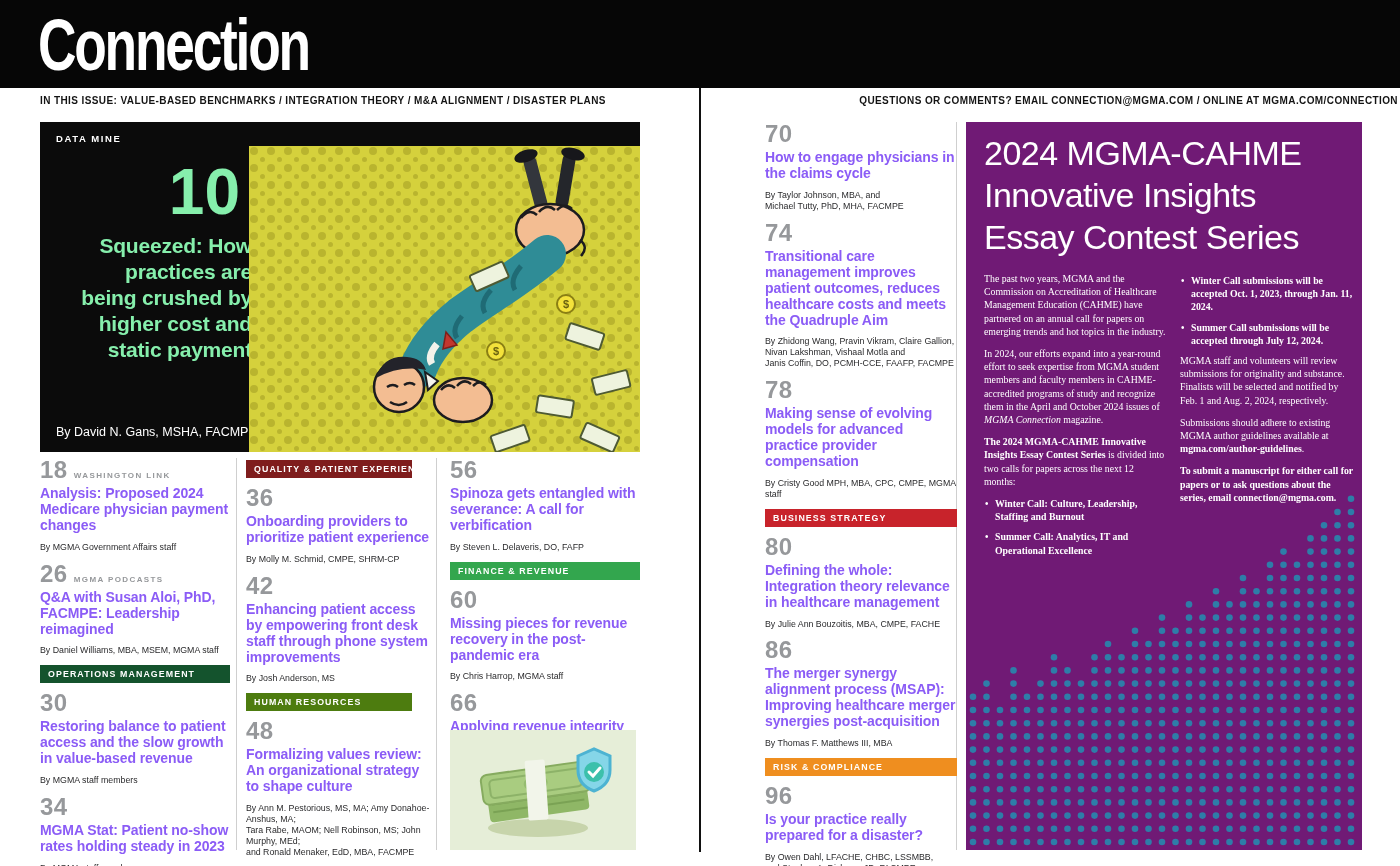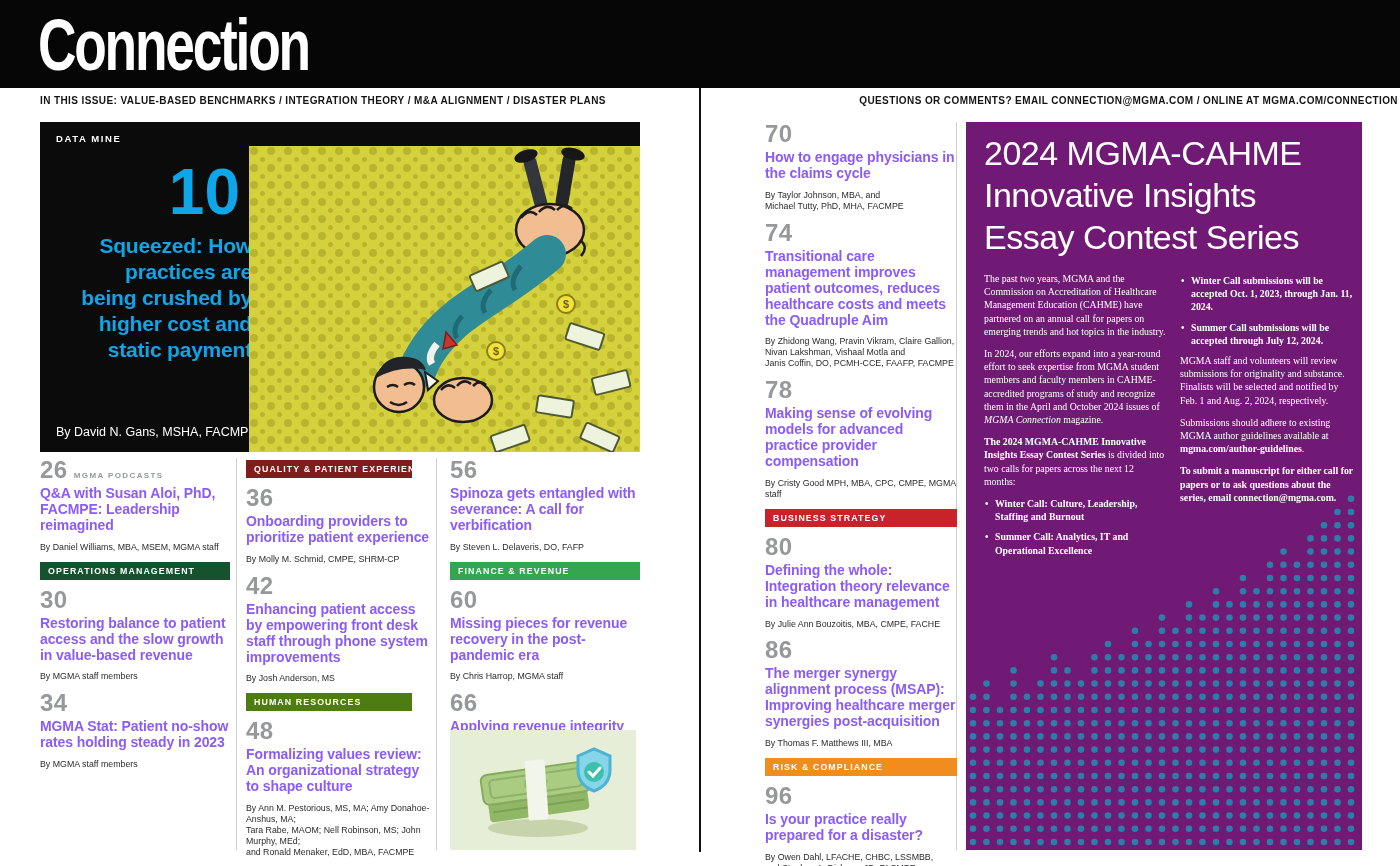--- a/index.html
+++ b/index.html
@@ -15,21 +15,21 @@
         letter-spacing:.4px;color:#141414;}
   
   .gutter{position:absolute;left:699px;top:88px;width:2px;height:764px;background:#111;}
   .vrule{position:absolute;width:1px;background:#cfcfcf;}
   .r1{left:236px;top:458px;height:392px;}
   .r2{left:436px;top:458px;height:392px;}
   .r3{left:956px;top:122px;height:728px;}
   
   .feature{position:absolute;left:40px;top:122px;width:600px;height:330px;}
   .f-kicker{position:absolute;left:16px;top:11px;color:#fff;font-size:9.5px;font-weight:700;letter-spacing:1.6px;}
-  .f-text{position:absolute;left:12px;top:38px;width:200px;text-align:right;color:#0ea5e9;}
+  .f-text{position:absolute;left:12px;top:38px;width:200px;text-align:right;color:#86efac;}
   .f-num{font-size:64px;font-weight:700;line-height:1.02;padding-right:12px;}
   .f-title{font-size:21px;font-weight:700;line-height:26px;margin:8px 0 0;white-space:pre-line;letter-spacing:-.2px;}
   .f-byline{position:absolute;left:16px;bottom:13px;color:#fff;font-size:12.5px;}
   .f-illo{position:absolute;right:0;bottom:0;width:391px;height:306px;display:block;}
   
   .col{position:absolute;top:458px;}
   .col1{left:40px;width:190px;}
   .col2{left:246px;width:188px;}
   .col3{left:450px;width:190px;}
   .col4{left:765px;top:122px;width:192px;}
@@ -139,20 +139,28 @@
       <g>
         <circle cx="317" cy="158" r="9" fill="#f4e23b" stroke="#8a7f14" stroke-width="2"></circle>
         <text x="317" y="162" text-anchor="middle" font-size="11" font-weight="bold" fill="#6b6210">$</text>
         <circle cx="247" cy="205" r="9" fill="#f4e23b" stroke="#8a7f14" stroke-width="2"></circle>
         <text x="247" y="209" text-anchor="middle" font-size="11" font-weight="bold" fill="#6b6210">$</text>
       </g>
     </svg>
   </section>
 
   <div class="col col1">
+    <article class="toc-item">
+      <div class="num-row">
+          <span class="num">18</span>
+          <span class="kicker">WASHINGTON LINK</span>
+        </div>
+      <h3 class="t">Analysis: Proposed 2024 Medicare physician payment changes</h3>
+      <p class="by">By MGMA Government Affairs staff</p>
+    </article>
     <article class="toc-item">
       <div class="num-row">
           <span class="num">26</span>
           <span class="kicker">MGMA PODCASTS</span>
         </div>
       <h3 class="t">Q&amp;A with Susan Aloi, PhD, FACMPE: Leadership reimagined</h3>
       <p class="by">By Daniel Williams, MBA, MSEM, MGMA staff</p>
     </article>
     <div class="band" style="background-color: #14532d;">
         <span>OPERATIONS MANAGEMENT</span>

